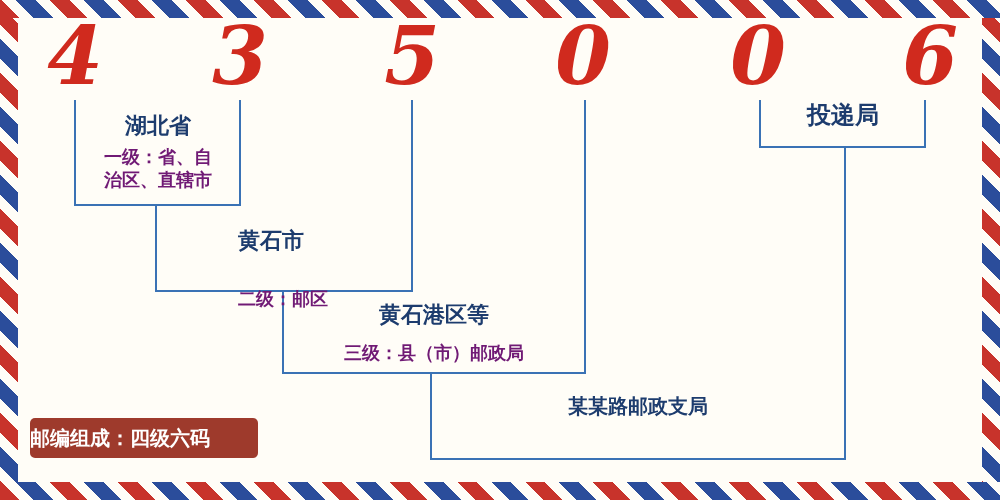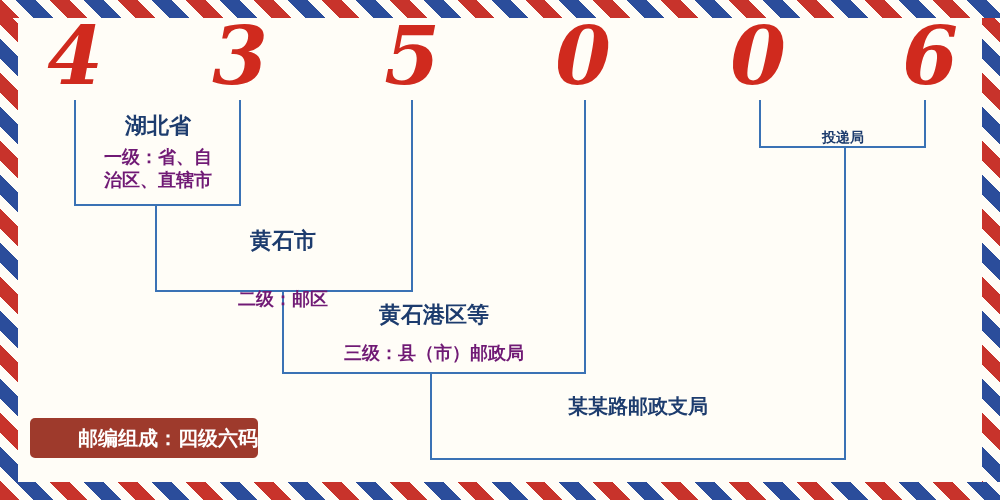--- a/index.html
+++ b/index.html
@@ -30,21 +30,21 @@
 
   
   .lvl-name{position:absolute;transform:translateX(-50%);white-space:nowrap;
     color:#1d3c6e;font-weight:bold;font-size:22px;line-height:26px;text-align:center;}
   .lvl-desc{position:absolute;transform:translateX(-50%);white-space:nowrap;
     color:#701a75;font-size:18px;line-height:23px;text-align:center;font-weight:bold;}
 
   
   .badge{position:absolute;left:30px;top:418px;width:228px;height:40px;
     background:#9e3a2c;border-radius:5px;color:#ffffff;font-weight:bold;
-    font-size:20px;display:flex;align-items:center;justify-content:flex-end;white-space:nowrap;}
+    font-size:20px;display:flex;align-items:center;justify-content:flex-start;white-space:nowrap;}
 </style>
 </head>
 <body>
 
 <div class="canvas">
 
   <div class="strip left"></div>
   <div class="strip right"></div>
   <div class="strip top"></div>
   <div class="strip bottom"></div>
@@ -73,27 +73,27 @@
   <div class="hline" style="left:430px;top:458px;width:416px;"></div>
 
   <div class="vline" style="left:759px;top:100px;height:48px;"></div>
   <div class="vline" style="left:924px;top:100px;height:48px;"></div>
   <div class="hline" style="left:759px;top:146px;width:167px;"></div>
 
   <div class="lvl-name" style="left:158px;top:113px;">湖北省</div>
   <div class="lvl-desc" style="left:158px;top:145px;">一级：省、自</div>
   <div class="lvl-desc" style="left:158px;top:168px;text-align:center;">治区、直辖市</div>
 
-  <div class="lvl-name" style="left:283px;top:228px;">黄石市</div>
+  <div class="lvl-name" style="left:271px;top:228px;">黄石市</div>
   <div class="lvl-desc" style="left:283px;top:258px;margin-top:29px;">二级：邮区</div>
 
   <div class="lvl-name" style="left:434px;top:302px;">黄石港区等</div>
   <div class="lvl-desc" style="left:434px;top:341px;">三级：县（市）邮政局</div>
 
   <div class="lvl-name" style="left:638px;top:393px;font-size:20px;">某某路邮政支局</div>
 
-  <div class="lvl-name" style="left:843px;top:124px;font-size:14px;">投递局</div>
+  <div class="lvl-name" style="left:843px;top:102px;font-size:24px;">投递局</div>
 
   <div class="badge">
     <span>邮编组成：四级六码</span>
   </div>
 
 </div>
 
 </body></html>

